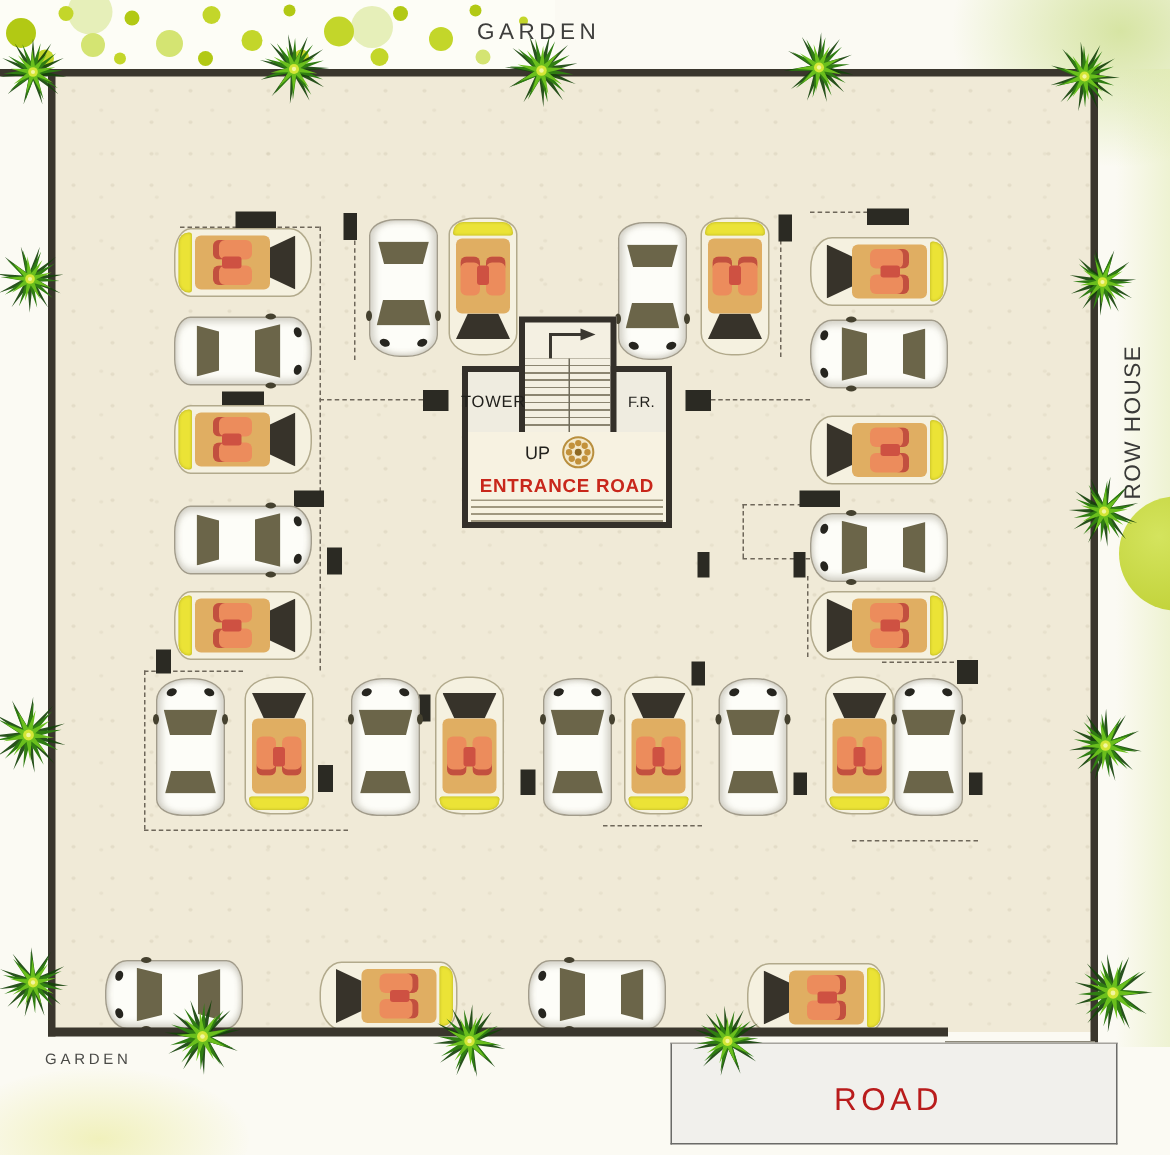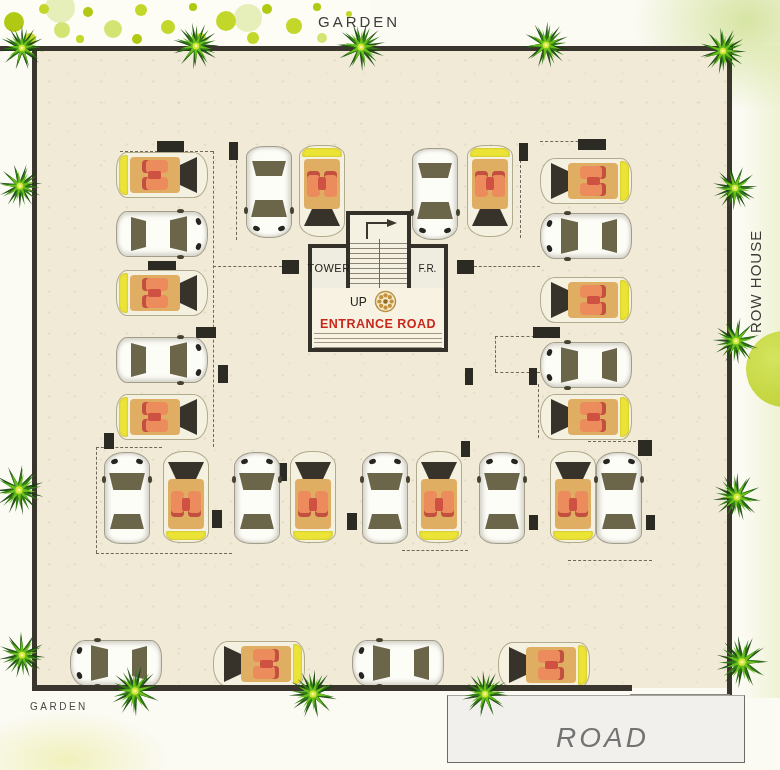--- a/index.html
+++ b/index.html
@@ -26,21 +26,21 @@
   .wall{position:absolute;background:#3a362d;}
   .wall-top{left:0;top:46px;width:733px;height:5px;}
   .wall-left{left:32px;top:46px;width:5px;height:645px;}
   .wall-right{left:727px;top:49px;width:5px;height:648px;}
   .wall-bottom{left:32px;top:685px;width:600px;height:6px;}
   .gate-sill{position:absolute;left:630px;top:694px;width:100px;height:2px;background:#8d897a;}
 
   
   .road{position:absolute;left:447px;top:695px;width:296px;height:66px;background:#f1f0ec;
         border:1px solid #6b6b68;border-top-color:#a6a49e;}
-  .road-label{position:absolute;left:108px;top:26px;font-size:28px;letter-spacing:3px;color:#737373;font-style:italic;}
+  .road-label{position:absolute;left:108px;top:26px;font-size:21px;letter-spacing:3px;color:#b91c1c;}
 
   
   .lbl{position:absolute;color:#3e3e3c;}
   .tower-label{left:318px;top:13px;font-size:15px;letter-spacing:3px;}
   .rowhouse-label{left:747px;top:213px;height:120px;writing-mode:vertical-rl;transform:rotate(180deg);
                   font-size:15px;letter-spacing:1px;color:#3a3a38;}
   .garden-label{left:30px;top:701px;font-size:10px;letter-spacing:2.5px;color:#4a4a47;}
   .gate-label{position:absolute;left:638px;top:652px;width:96px;text-align:center;color:#cc2a1c;
               font-size:10.5px;font-weight:bold;line-height:1.25;}
 

